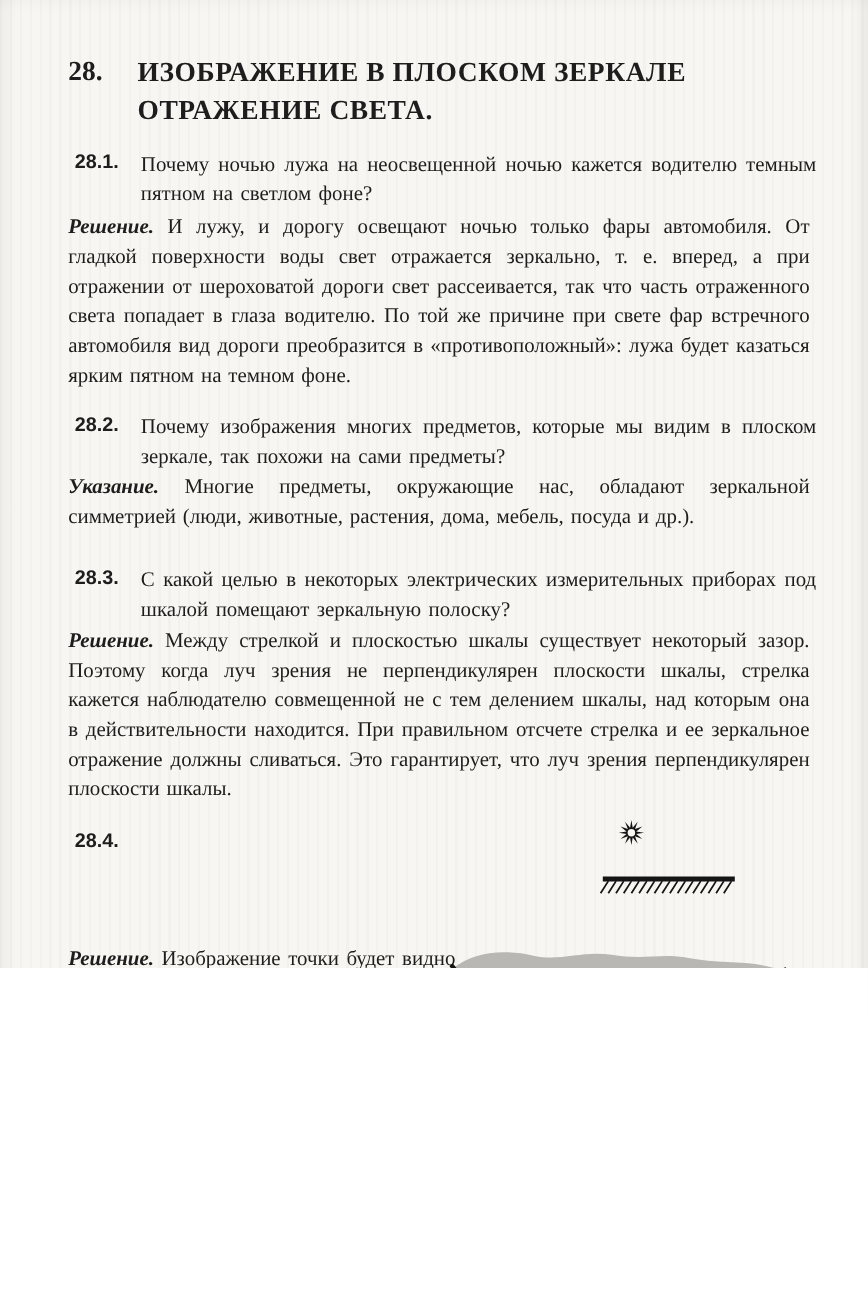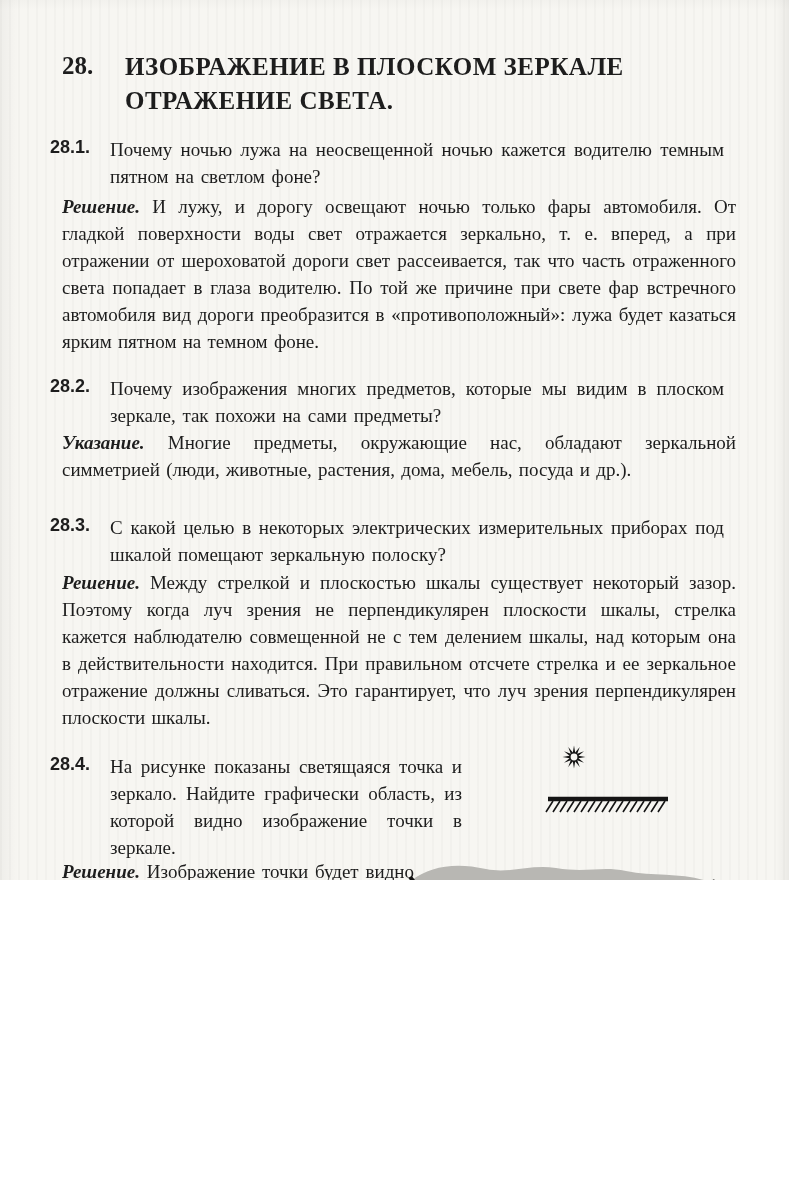--- a/index.html
+++ b/index.html
@@ -18,21 +18,21 @@
     overflow: hidden;
   }
   .abs { position: absolute; }
   .section-head { left: 62px; top: 50px; width: 680px; }
   .section-num {
     position: absolute; left: 0; top: 2px;
     font-weight: bold; font-size: 25px;
     font-family: "Liberation Serif", serif;
   }
   .section-title { margin-left: 63px; font-weight: bold; font-size: 25px; line-height: 34px; letter-spacing: 0.5px; }
-  .problem { left: 50px; width: 674px; }
+  .problem { left: 68px; width: 674px; }
   .pnum {
     position: absolute; left: 0; top: 1px;
     font-family: "Liberation Sans", sans-serif;
     font-weight: bold; font-size: 18px;
   }
   .ptext {
     margin-left: 60px;
     font-size: 19px; line-height: 27px;
     text-align: justify; word-spacing: 2px;
   }
@@ -96,21 +96,20 @@
     <div class="pnum">28.3.</div>
     <div class="ptext">С какой целью в некоторых электрических измерительных приборах под шкалой помещают зеркальную полоску?</div>
   </div>
 
   <div class="abs para" style="top:569px">
     <span class="lead">Решение.</span><span> Между стрелкой и плоскостью шкалы существует некоторый зазор. Поэтому когда луч зрения не перпендикулярен плоскости шкалы, стрелка кажется наблюдателю совмещенной не с тем делением шкалы, над которым она в действительности находится. При правильном отсчете стрелка и ее зеркальное отражение должны сливаться. Это гарантирует, что луч зрения перпендикулярен плоскости шкалы.</span>
   </div>
 
   <div class="abs problem" style="top:753px">
     <div class="pnum">28.4.</div>
-    <div class="ptext qnarrow">На рисунке показаны светящаяся точка и зеркало. Найдите графически область, из которой видно изображение точки в зеркале.</div>
   </div>
 
   <div class="fig-wrap" style="left:538px; top:734px;">
     <svg width="145" height="85" viewBox="0 0 145 85">
       <defs>
         <polygon id="burst" points="0,-10 1.04,-3.86 5,-8.66 2.83,-2.83 8.66,-5 3.86,-1.04 10,0 3.86,1.04 8.66,5 2.83,2.83 5,8.66 1.04,3.86 0,10 -1.04,3.86 -5,8.66 -2.83,2.83 -8.66,5 -3.86,1.04 -10,0 -3.86,-1.04 -8.66,-5 -2.83,-2.83 -5,-8.66 -1.04,-3.86"></polygon>
       </defs>
       <g>
         <use href="#burst" x="0" y="0" transform="translate(36,23) scale(1.15)" fill="#151515"></use>
         <circle cx="36" cy="23" r="3.4" fill="#f7f6f2"></circle>

